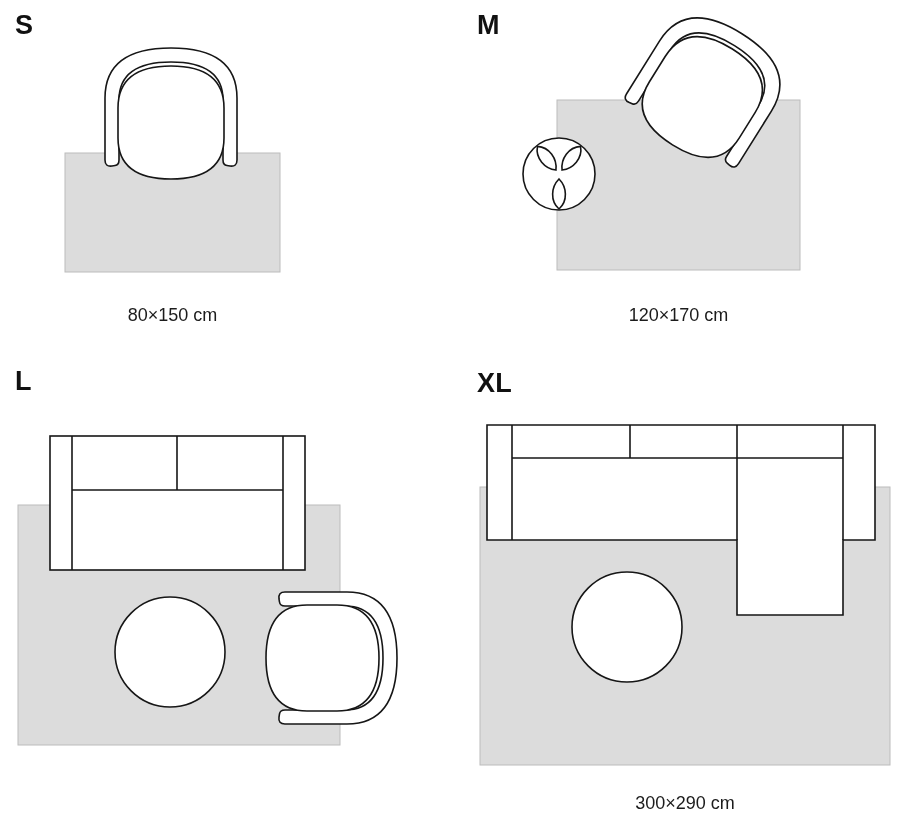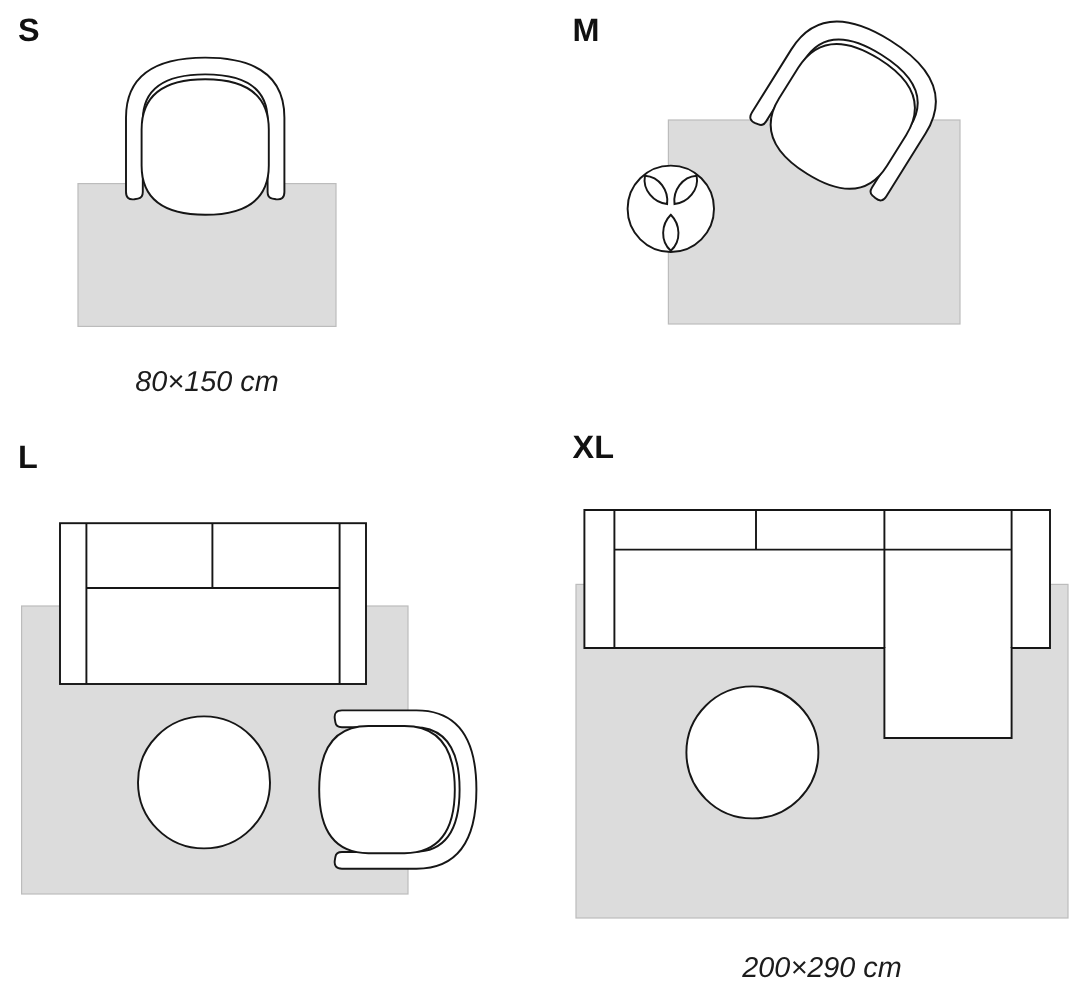--- a/index.html
+++ b/index.html
@@ -15,26 +15,25 @@
   .illustration-svg { position: absolute; left: 0; top: 0; }
   .size-label {
     position: absolute;
     font-weight: 700;
     font-size: 27px;
     color: #111111;
     letter-spacing: 0.3px;
   }
   .size-caption {
     position: absolute;
-    font-size: 24px;
+    font-size: 18px;
     font-weight: 400;
     color: #1c1c1c;
     text-align: center;
     white-space: nowrap;
-    font-style: italic;
   }
   .outline { fill: #ffffff; stroke: #161616; stroke-width: 1.6; }
   .line    { stroke: #161616; stroke-width: 1.6; fill: none; }
   .rug     { stroke: #bcbcbc; stroke-width: 1; }
 </style>
 </head>
 <body>
 
 <div class="canvas">
 
@@ -94,18 +93,19 @@
         <line class="line" x1="737" y1="425" x2="737" y2="540"></line>
         <line class="line" x1="843" y1="425" x2="843" y2="540"></line>
       </g>
       <circle class="outline" cx="627" cy="627" r="55"></circle>
     </g>
   </svg>
 
   <div class="size-label" style="left:15px;  top:10px;">S</div>
   <div class="size-label" style="left:477px; top:10px;">M</div>
   <div class="size-label" style="left:15px;  top:366px;">L</div>
-  <div class="size-label" style="left:477px; top:358px;">XL</div>
+  <div class="size-label" style="left:477px; top:368px;">XL</div>
 
   <div class="size-caption" style="left:65px;  width:215px; top:305px;">80×150 cm</div>
-  <div class="size-caption" style="left:480px; width:410px; top:793px;">200×290 cm</div>
+  <div class="size-caption" style="left:557px; width:243px; top:305px;">120×170 cm</div>
+  <div class="size-caption" style="left:480px; width:410px; top:793px;">300×290 cm</div>
 
 </div>
 
 </body></html>

